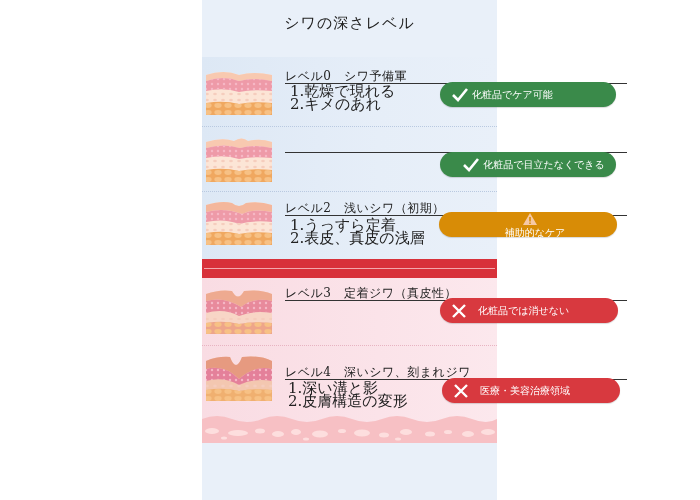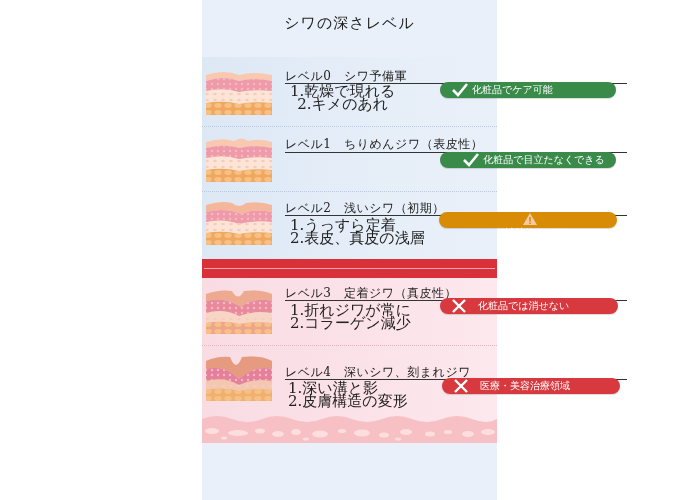--- a/index.html
+++ b/index.html
@@ -47,21 +47,21 @@
   }
   .red-band .line {
     position: absolute; left: 2px; right: 2px; top: 9px; height: 1px; background: #f3a8ad;
   }
 
   .bottom-wave {
     position: absolute; left: 0; top: 405px; width: 295px; height: 38px;
   }
 
   .badge {
-    position: absolute; height: 16px; border-radius: 14px;
+    position: absolute; height: 25px; border-radius: 14px;
     display: flex; align-items: center; color: #fff; font-size: 10px;
     font-family: "DejaVu Sans", "Liberation Sans", sans-serif;
     box-shadow: 0 1px 1px rgba(0,0,0,0.15);
     white-space: nowrap;
   }
   .badge .ico { display: inline-flex; align-items: center; justify-content: center; margin-right: 4px; }
 </style>
 </head>
 <body>
 
@@ -75,21 +75,21 @@
     </pattern>
     <pattern id="fatCells" width="10" height="7" patternUnits="userSpaceOnUse">
       <ellipse cx="4" cy="3.5" rx="3.6" ry="2.4" fill="#f7c185"></ellipse>
     </pattern>
   </defs>
 </svg>
 
 <div class="panel">
   <div class="title">シワの深さレベル</div>
 
-  <div class="row blue" style="top:57px;height:70px;text-align:center;">
+  <div class="row blue" style="top:57px;height:70px;">
     <svg class="skin" style="top:10px;" viewBox="0 0 70 50">
       <path d="M2 8 Q20 2 35 8 Q50 4 68 8 L68 48 L2 48 Z" fill="#fce5d6"></path>
       <path d="M2 8 Q20 2 35 8 Q50 4 68 8 L68 14 Q50 10 35 14 Q20 8 2 14 Z" fill="#f8c9b0"></path>
       <path d="M2 14 Q20 8 35 14 Q50 10 68 14 L68 24 Q50 22 35 25 Q20 20 2 24 Z" fill="#ee9aa8"></path>
       <path d="M2 14 Q20 8 35 14 Q50 10 68 14 L68 24 Q50 22 35 25 Q20 20 2 24 Z" fill="url(#dotsPink)"></path>
       <rect x="2" y="25" width="66" height="12" fill="url(#dotsCream)"></rect>
       <path d="M2 36 Q20 33 35 37 Q50 34 68 36 L68 48 L2 48 Z" fill="#f0a860"></path>
       <path d="M2 36 Q20 33 35 37 Q50 34 68 36 L68 48 L2 48 Z" fill="url(#fatCells)"></path>
     </svg>
     <div class="heading" style="top:11px;">レベル0　シワ予備軍</div>
@@ -104,21 +104,20 @@
   <div class="row blue" style="top:127px;height:65px;">
     <svg class="skin" style="top:7px;" viewBox="0 0 70 50">
       <path d="M2 8 Q18 3 30 7 Q38 2 44 7 Q56 4 68 8 L68 48 L2 48 Z" fill="#fce5d6"></path>
       <path d="M2 8 Q18 3 30 7 Q38 2 44 7 Q56 4 68 8 L68 14 Q50 10 36 14 Q20 9 2 14 Z" fill="#f8c9b0"></path>
       <path d="M2 14 Q20 9 36 14 Q50 10 68 14 L68 24 Q50 22 35 25 Q20 20 2 24 Z" fill="#ee9aa8"></path>
       <path d="M2 14 Q20 9 36 14 Q50 10 68 14 L68 24 Q50 22 35 25 Q20 20 2 24 Z" fill="url(#dotsPink)"></path>
       <rect x="2" y="25" width="66" height="12" fill="url(#dotsCream)"></rect>
       <path d="M2 36 Q20 33 35 37 Q50 34 68 36 L68 48 L2 48 Z" fill="#f0a860"></path>
       <path d="M2 36 Q20 33 35 37 Q50 34 68 36 L68 48 L2 48 Z" fill="url(#fatCells)"></path>
     </svg>
-    <div class="heading" style="top:9px;">レベル1　ちりめんジワ（表皮性）</div>
     <div class="underline" style="top:25px;"></div>
     <div class="divider"></div>
   </div>
 
   <div class="row blue" style="top:192px;height:67px;">
     <svg class="skin" style="top:5px;" viewBox="0 0 70 50">
       <path d="M2 8 Q18 3 28 6 Q35 12 42 6 Q56 4 68 8 L68 48 L2 48 Z" fill="#fce5d6"></path>
       <path d="M2 8 Q18 3 28 6 Q35 12 42 6 Q56 4 68 8 L68 15 Q50 11 38 17 Q20 10 2 15 Z" fill="#f4b79c"></path>
       <path d="M2 15 Q20 10 38 17 Q50 11 68 15 L68 25 Q50 23 35 27 Q20 21 2 25 Z" fill="#ee9aa8"></path>
       <path d="M2 15 Q20 10 38 17 Q50 11 68 15 L68 25 Q50 23 35 27 Q20 21 2 25 Z" fill="url(#dotsPink)"></path>
@@ -143,24 +142,20 @@
       <path d="M2 8 Q16 3 28 5 Q34 16 40 5 Q56 3 68 8 L68 48 L2 48 Z" fill="#f8d6c6"></path>
       <path d="M2 8 Q16 3 28 5 Q34 16 40 5 Q56 3 68 8 L68 15 Q50 11 37 21 Q20 10 2 15 Z" fill="#eeaa90"></path>
       <path d="M2 15 Q20 10 37 21 Q50 11 68 15 L68 27 Q50 24 35 30 Q20 22 2 27 Z" fill="#e88a9c"></path>
       <path d="M2 15 Q20 10 37 21 Q50 11 68 15 L68 27 Q50 24 35 30 Q20 22 2 27 Z" fill="url(#dotsPink)"></path>
       <rect x="2" y="28" width="66" height="10" fill="url(#dotsCream)"></rect>
       <path d="M2 37 Q20 34 35 38 Q50 35 68 37 L68 48 L2 48 Z" fill="#eea58a"></path>
       <path d="M2 37 Q20 34 35 38 Q50 35 68 37 L68 48 L2 48 Z" fill="url(#fatCells)"></path>
     </svg>
     <div class="heading" style="top:7px;">レベル3　定着ジワ（真皮性）</div>
     <div class="underline" style="top:22px;"></div>
-    <div class="items" style="top:26px;">
-      <div>1.折れジワが常に</div>
-      <div>2.コラーゲン減少</div>
-    </div>
     <div class="divider"></div>
   </div>
 
   <div class="row pink" style="top:346px;height:97px;">
     <svg class="skin" style="top:7px;" viewBox="0 0 70 50">
       <path d="M2 8 Q14 3 26 4 Q32 20 38 4 Q56 2 68 8 L68 48 L2 48 Z" fill="#f3c7b0"></path>
       <path d="M2 8 Q14 3 26 4 Q32 20 38 4 Q56 2 68 8 L68 16 Q50 12 35 26 Q20 11 2 16 Z" fill="#e69a80"></path>
       <path d="M2 16 Q20 11 35 26 Q50 12 68 16 L68 28 Q50 25 35 32 Q20 23 2 28 Z" fill="#e4809a"></path>
       <path d="M2 16 Q20 11 35 26 Q50 12 68 16 L68 28 Q50 25 35 32 Q20 23 2 28 Z" fill="url(#dotsPink)"></path>
       <rect x="2" y="29" width="66" height="9" fill="url(#dotsCream)"></rect>

